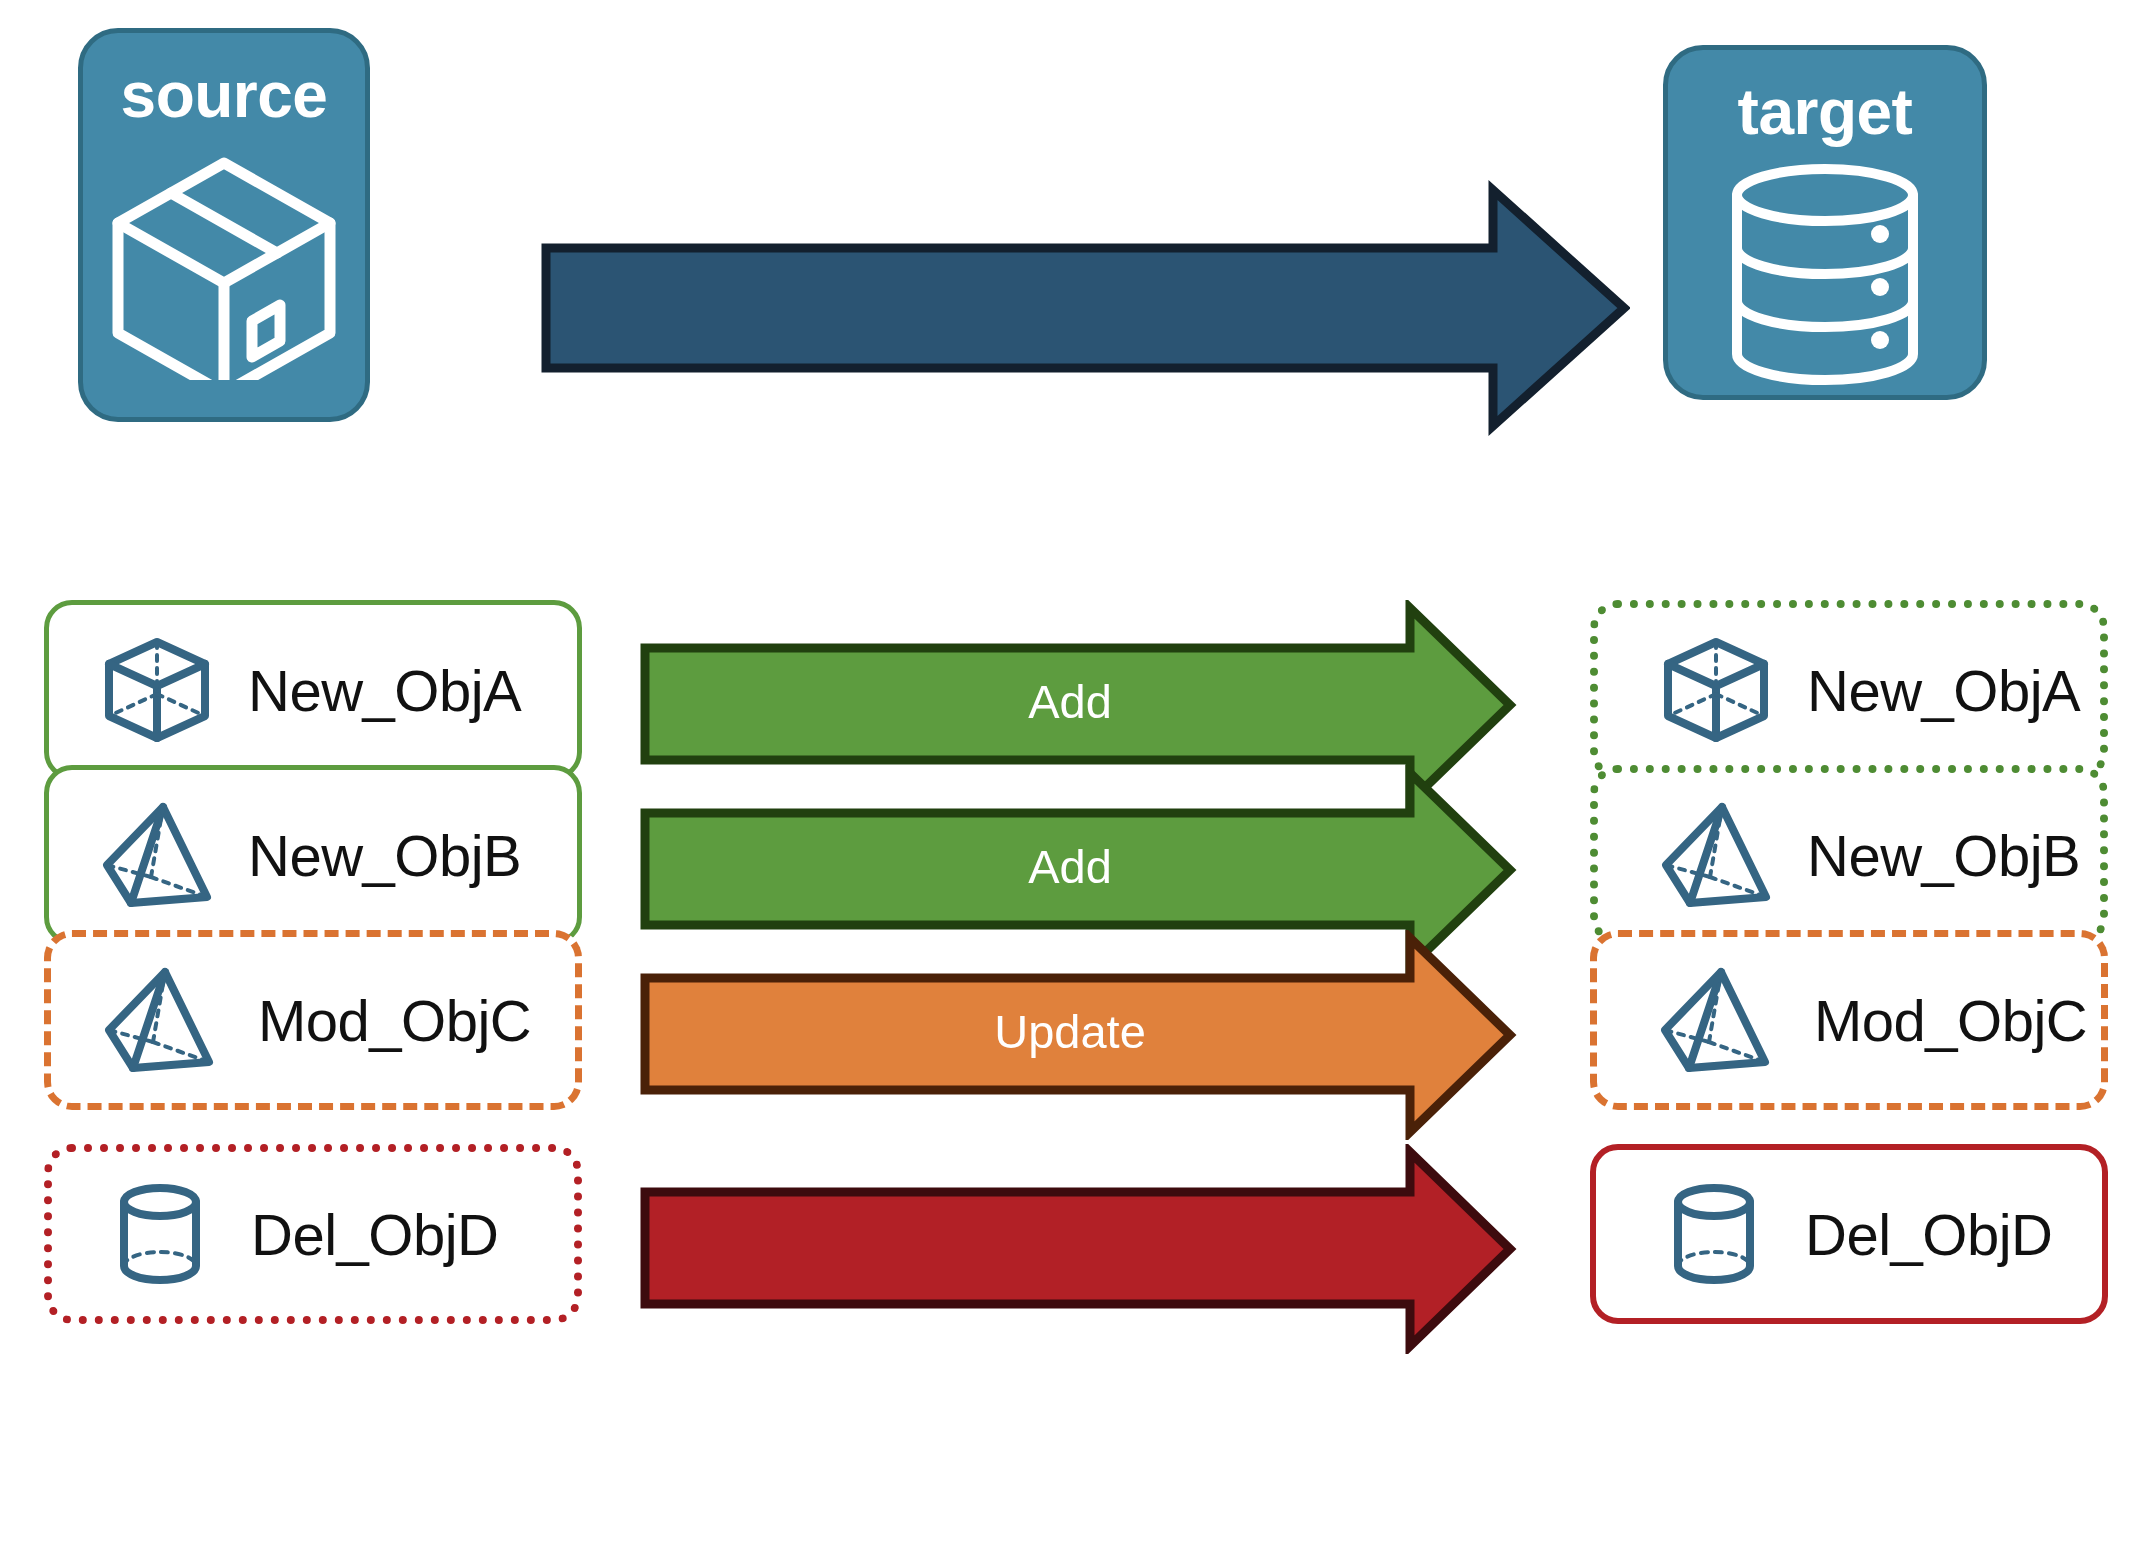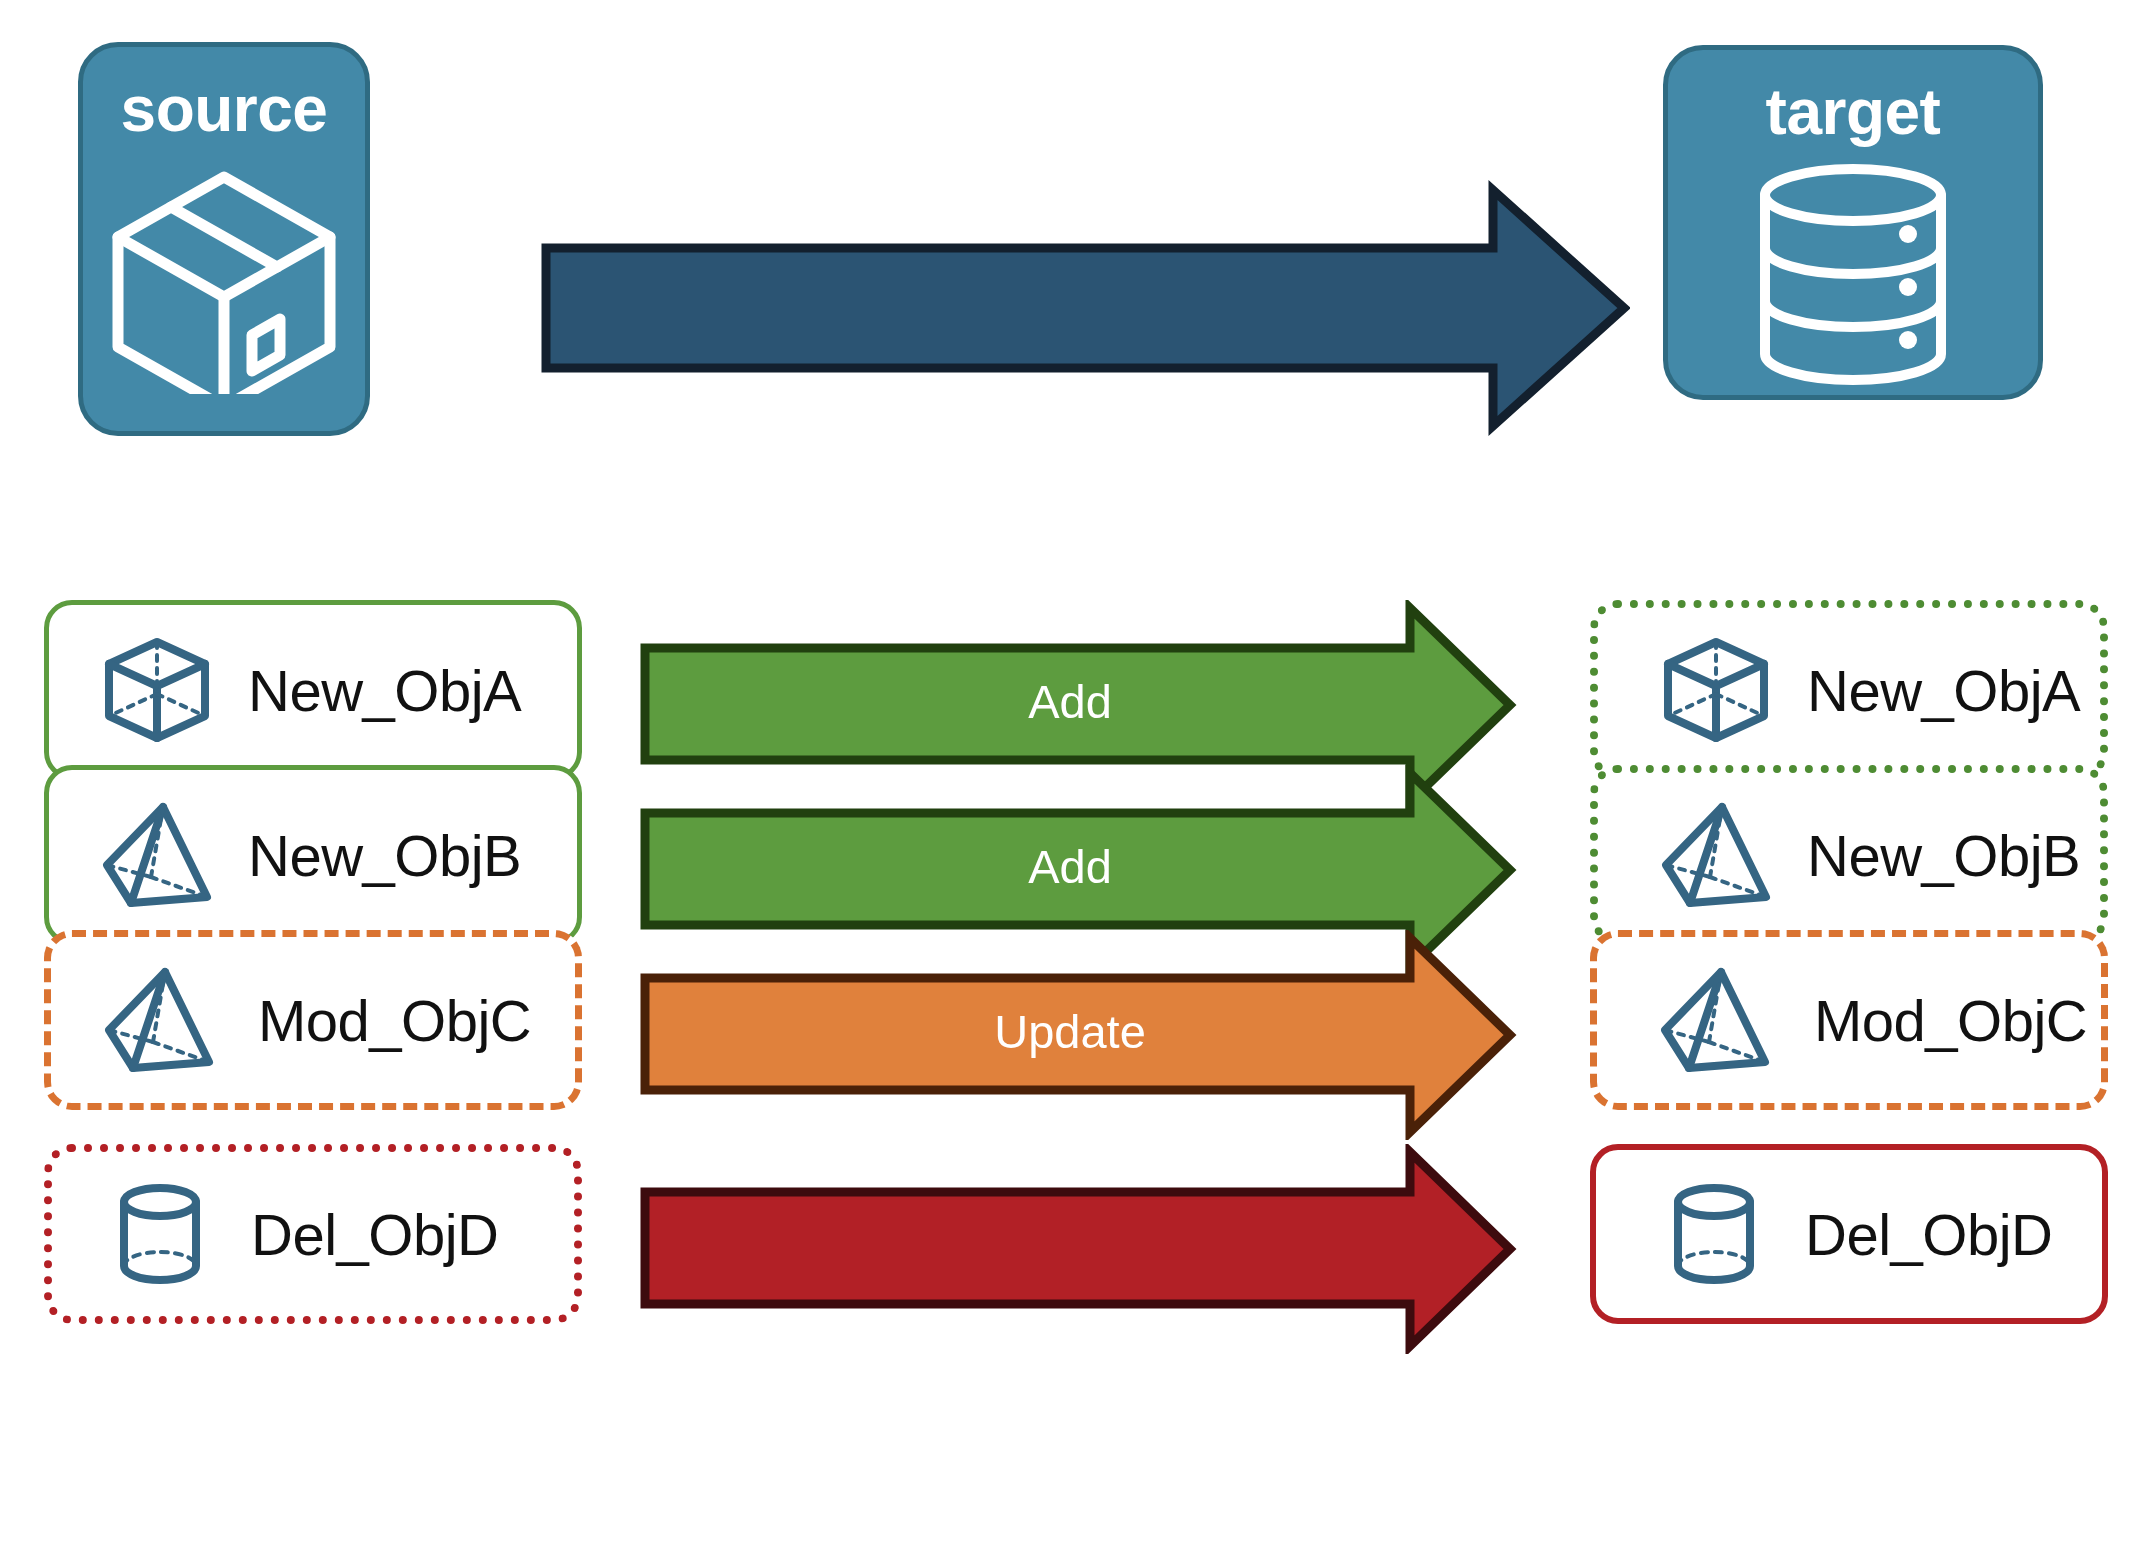--- a/index.html
+++ b/index.html
@@ -36,22 +36,22 @@
     color: #ffffff;
     font-size: 64px;
     font-weight: bold;
     letter-spacing: -0.5px;
     margin-top: 30px;
     line-height: 1;
   }
   .endpoint-icon {
     margin-top: 18px;
   }
-  #source-card { left: 78px;  top: 42px; width: 292px; height: 394px; }
-  #target-card { left: 1663px; top: 45px; width: 380px; height: 355px; }
+  #source-card { left: 78px;  top: 28px; width: 292px; height: 394px; }
+  #target-card { left: 1663px; top: 45px; width: 324px; height: 355px; }
 
   
   #compare-arrow {
     position: absolute;
     left: 540px;
     top: 168px;
     width: 1090px;
     height: 280px;
   }
 

